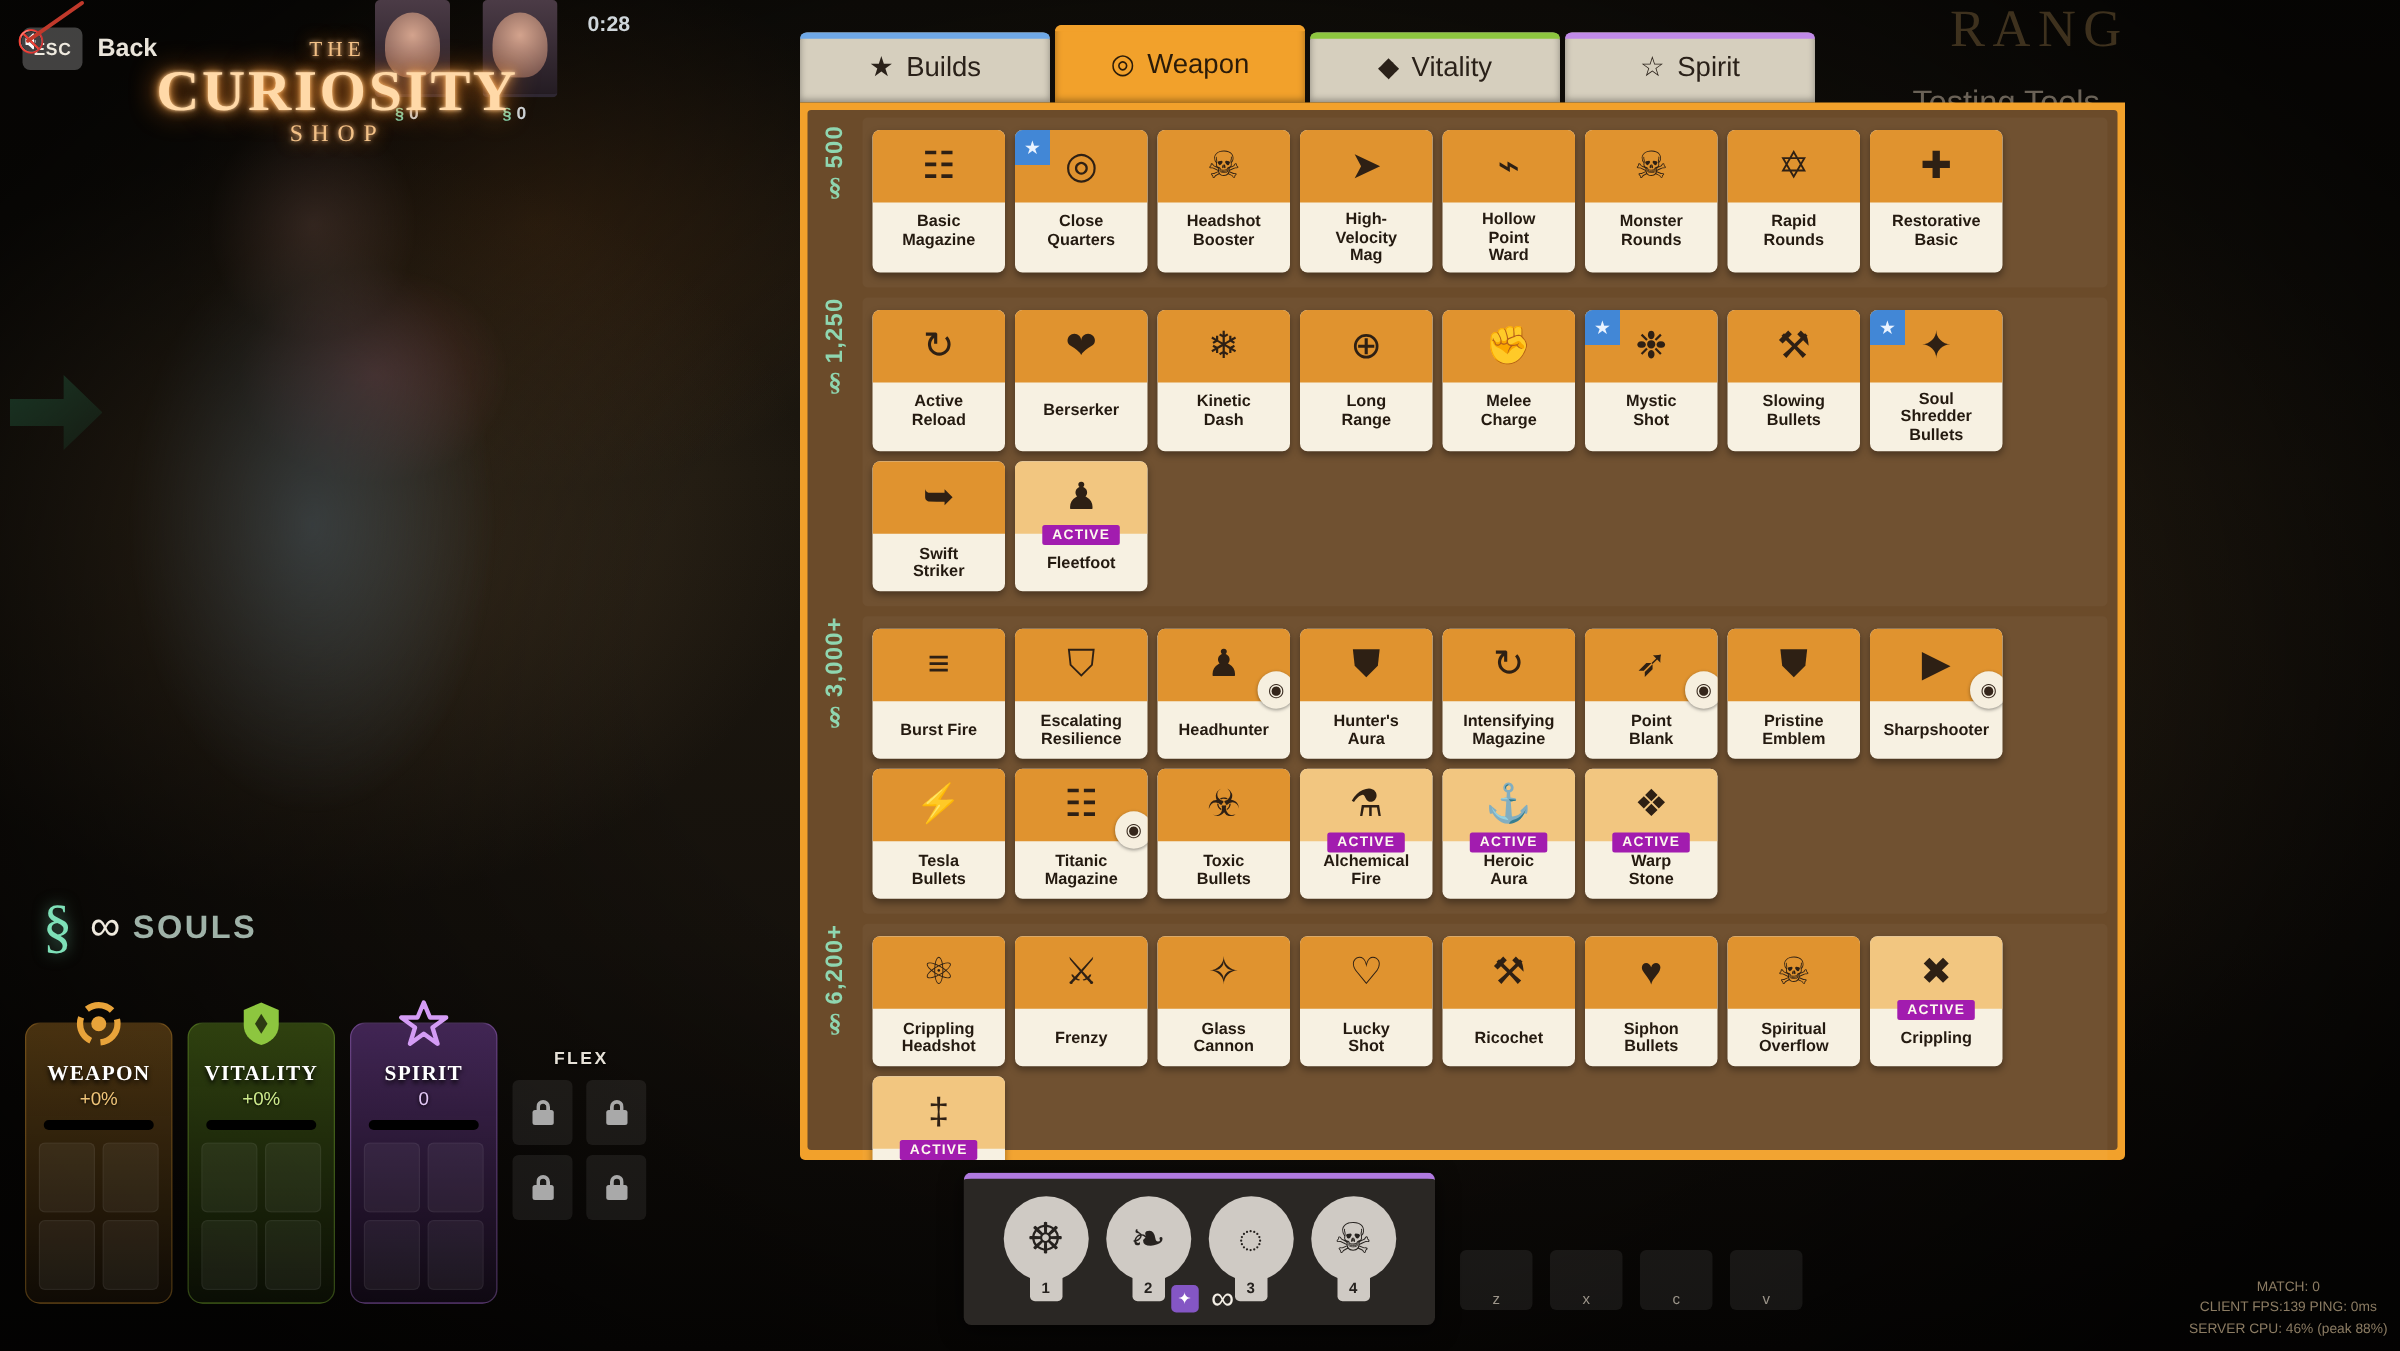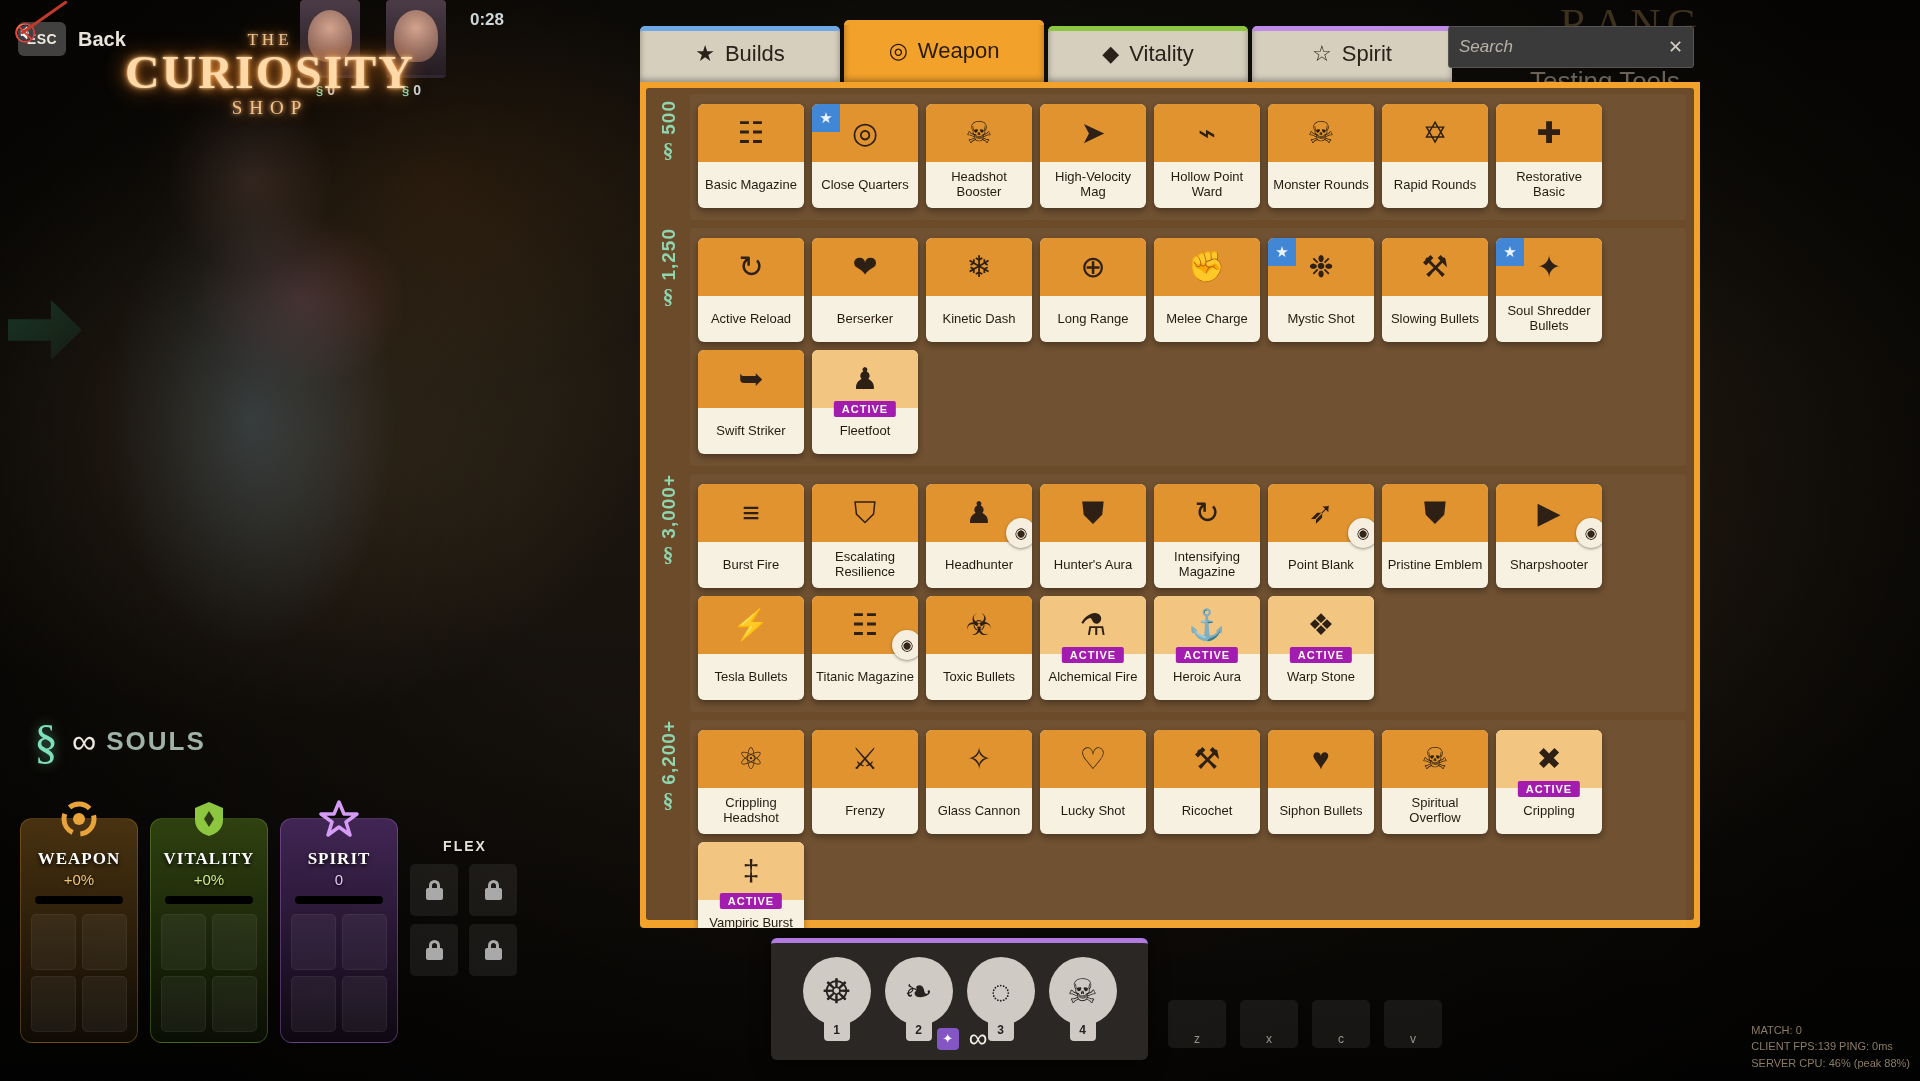--- a/index.html
+++ b/index.html
@@ -89,21 +89,21 @@
   .portrait .face { position:absolute; left:8px; top:10px; width:44px; height:52px; border-radius:50% 50% 42% 42%; background:radial-gradient(circle at 50% 35%, #d3a38d, #6c4b46); }
   .coin { position:absolute; color:#cbd3d8; font-size:14px; font-weight:bold; display:flex; gap:4px; align-items:center; }
   .coin .sym { color:#7fd6b2; font-size:13px; }
   .timer { position:absolute; left:170px; top:10px; color:#cfd6da; font-size:17px; font-weight:600; }
 
   
   #testingTools { position:absolute; left:1530px; top:66px; color:#6a6257; font-size:26px; z-index:5; }
   #holdTab { position:absolute; left:1520px; top:118px; color:#6a6257; font-size:15px; z-index:5; }
 
   
-  #debug { position:absolute; right:10px; bottom:10px; text-align:left; color:#8c7c63; font-size:11px; line-height:1.5; z-index:6; }
+  #debug { position:absolute; right:10px; bottom:10px; text-align:center; color:#8c7c63; font-size:11px; line-height:1.5; z-index:6; }
 
   
   #souls { position:absolute; left:34px; top:720px; display:flex; align-items:center; gap:14px; z-index:20;}
   #souls .soulGlyph { font-size:48px; color:#7ee0b8; font-family:"Liberation Serif", serif; line-height:.9; text-shadow:0 0 12px rgba(126,224,184,.5); }
   #souls .inf { font-size:34px; color:#efeade; line-height:.8; letter-spacing:-4px; }
   #souls .lbl { font-size:26px; color:#9fb2a8; font-weight:bold; letter-spacing:2px; }
 
   
   #statsPanel { position:absolute; left:20px; top:818px; display:flex; gap:12px; align-items:flex-start; z-index:18; }
   .statCol { width:118px; border-radius:12px; padding:30px 10px 10px; position:relative; }
@@ -199,22 +199,22 @@
     box-shadow:0 3px 6px rgba(0,0,0,.35); overflow:hidden; cursor:pointer;
     display:flex; flex-direction:column;
   }
   .item .iconArea {
     height:58px; background:#e0932f; position:relative;
     display:flex; align-items:center; justify-content:center;
   }
   .item.isActive .iconArea { background:#f2c680; }
   .item .glyph { font-size:30px; color:#2e2014; line-height:1; }
   .item .nameArea {
-    min-height:46px; padding:6px 4px; display:flex; align-items:center; justify-content:center;
-    text-align:center; color:#241a10; font-size:13px; font-weight:normal; line-height:1.12;
+    min-height:46px; padding:6px 21px; display:flex; align-items:center; justify-content:center;
+    text-align:center; color:#241a10; font-size:13px; font-weight:bold; line-height:1.12;
   }
   .item .star {
     position:absolute; left:0; top:0; width:28px; height:28px; background:#4287d6;
     display:flex; align-items:center; justify-content:center; color:#eaf3ff; font-size:15px;
   }
   .item .activeBadge {
     position:absolute; left:50%; bottom:-9px; transform:translateX(-50%);
     background:#a21caf; color:#fdf8ee; font-size:11px; font-weight:bold;
     letter-spacing:1px; padding:2px 8px; border-radius:2px; z-index:3;
   }
@@ -721,17 +721,13 @@
                   <span class="glyph">‡</span>
                   <span class="activeBadge">ACTIVE</span>
                 </div>
                 <div class="nameArea">Vampiric Burst</div>
               </div>
             </div>
           </div>
         </div>
       </div>
   </div>
-  <div id="searchBox">
-    <span class="ph">Search</span>
-    <span class="clr">✕</span>
-  </div>
 </div>
 
 </body></html>

